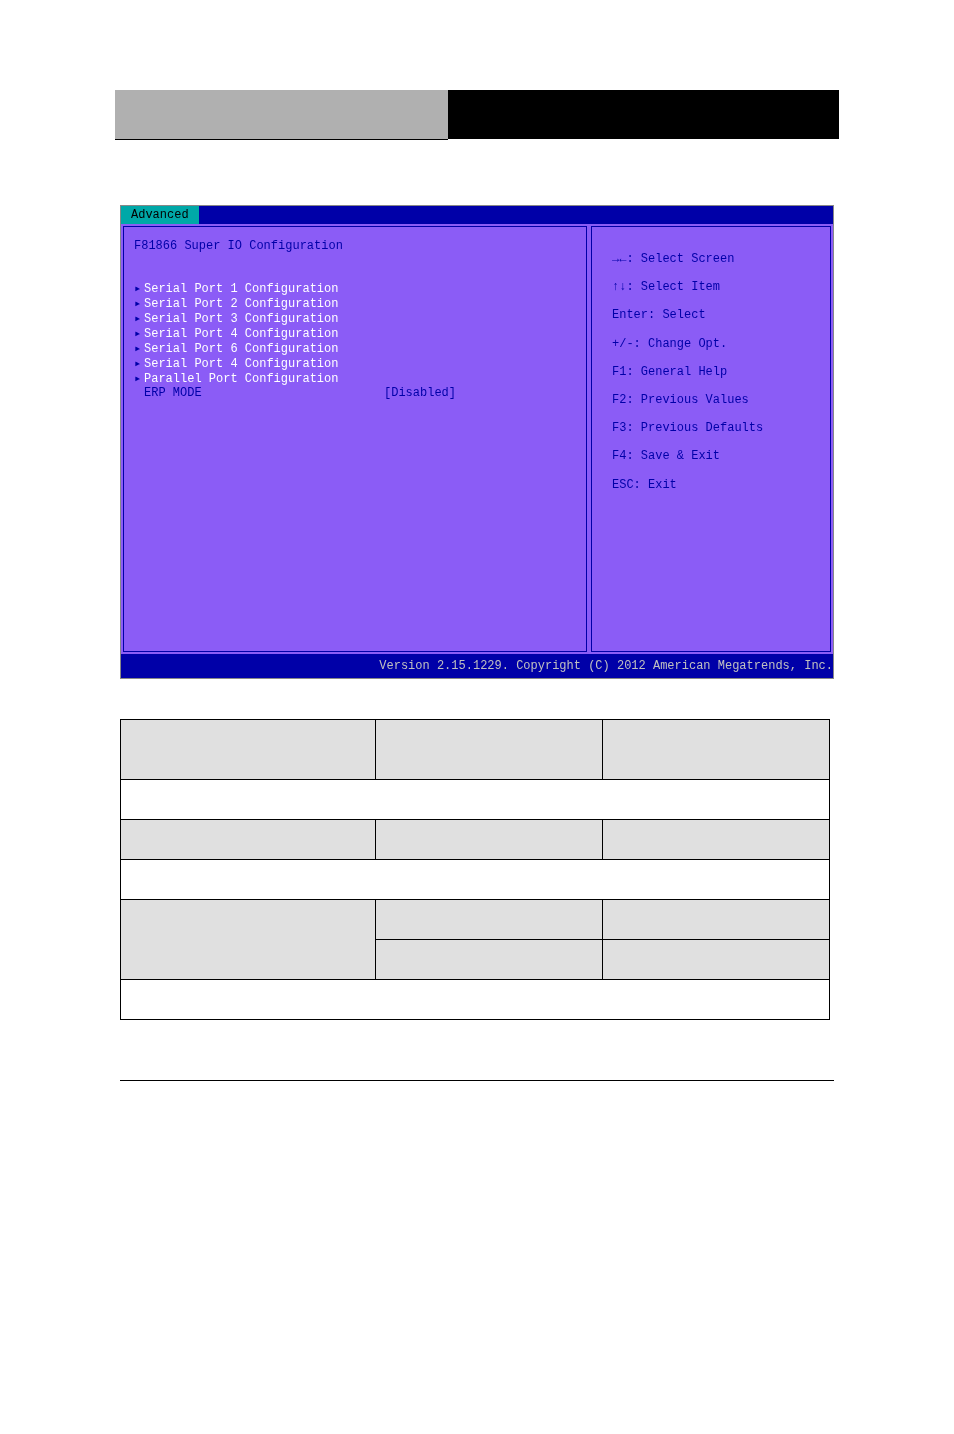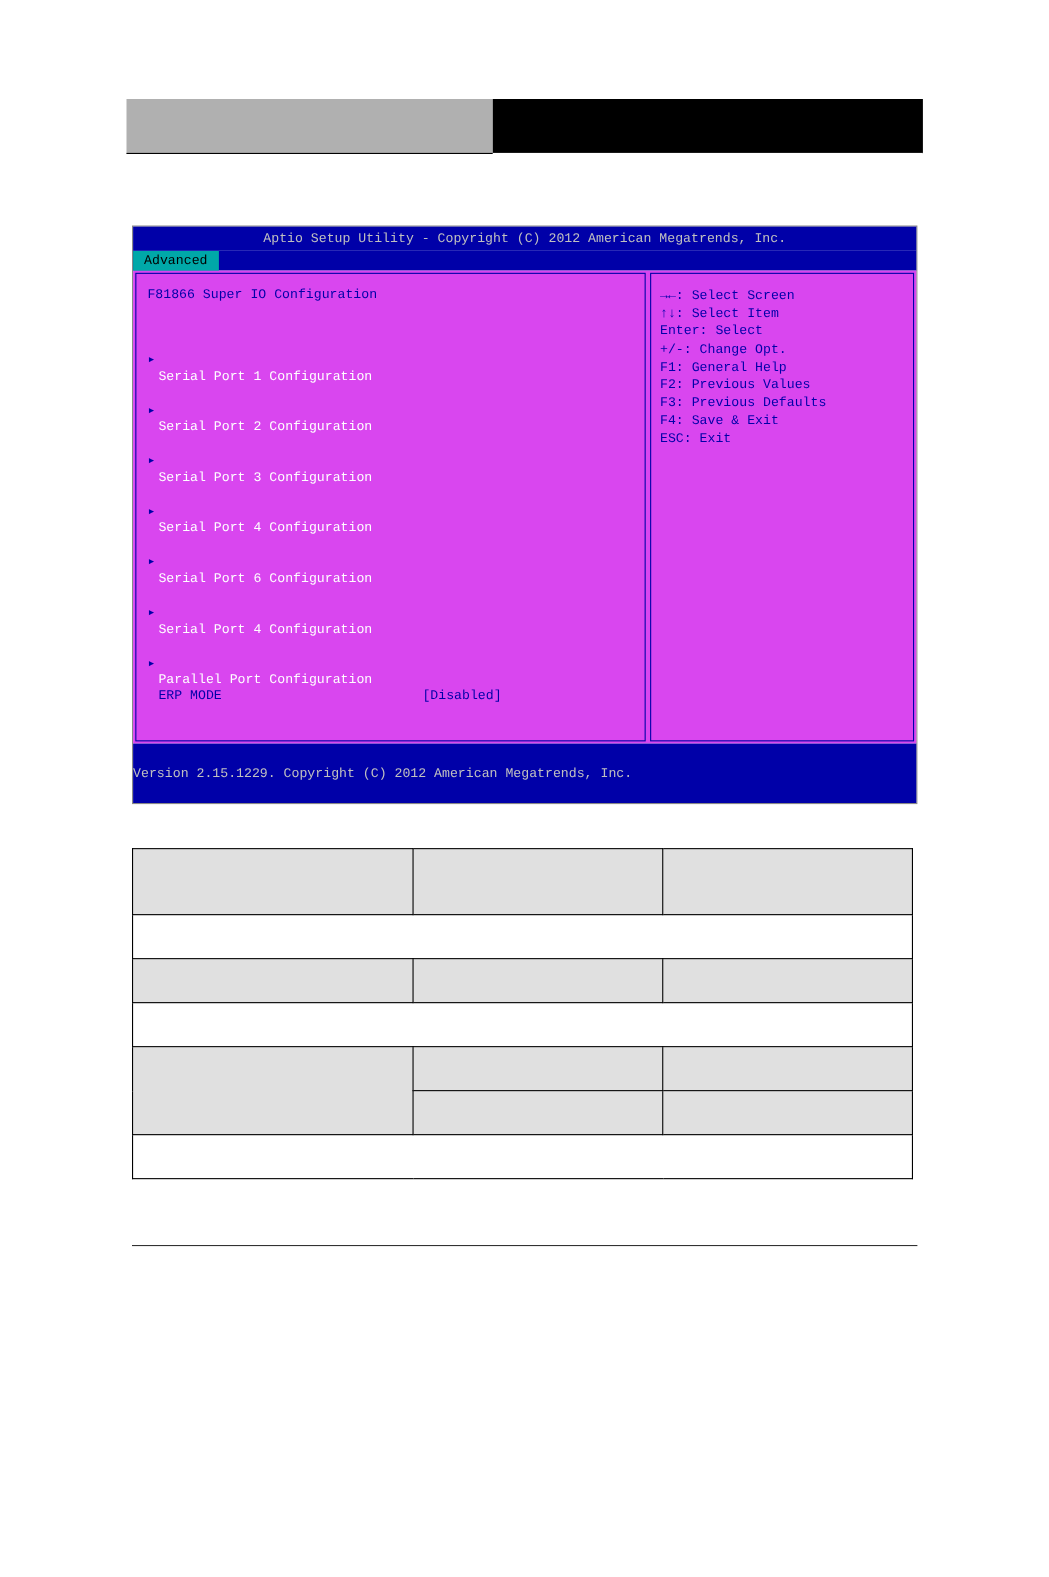--- a/index.html
+++ b/index.html
@@ -31,21 +31,21 @@
     display: flex;
   }
   
   .bios-tab {
     background: #00a8a8;
     color: #000;
     padding: 2px 10px;
   }
   
   .bios-body {
-    background: #d946ef;
+    background: #8b5cf6;
     display: flex;
     height: 430px;
   }
   
   .bios-main {
     flex: 1;
     padding: 12px 10px;
     border: 1px solid #0000a8;
     margin: 2px;
     position: relative;
@@ -59,35 +59,35 @@
     color: #0000a8;
   }
   
   .cfg-title { color: #0000a8; margin-bottom: 14px; }
   .cfg-row { display: flex; }
   .cfg-label { color: #0000a8; width: 250px; }
   .cfg-val { color: #0000a8; }
   
   .submenu { display: flex; align-items: center; color: #fff; }
   .submenu .arrow { color: #0000a8; width: 10px; display: inline-block; }
-  .submenu .txt { color: #fff; margin-top: 32px; }
+  .submenu .txt { color: #fff; }
   
   .erp-row { display: flex; align-items: center; }
   .erp-row .lbl { color: #0000a8; width: 250px; }
   .erp-row .val { color: #0000a8; }
   
   .help-top { color: #0000a8; margin-bottom: 180px; }
   .help-keys { color: #0000a8; }
-  .help-keys div { margin: 0; line-height: 1.35; font-family: Liberation Mono, monospace; }
+  .help-keys div { margin: 12px; line-height: 1.35; font-family: Liberation Mono, monospace; }
   
   .bios-bottom {
     background: #0000a8;
     color: #c0c0c0;
-    text-align: left;
-    padding: 20px 0;
+    text-align: right;
+    padding: 5px 0;
   }
   
   .opts-table {
     margin: 40px 120px 0 120px;
     border-collapse: collapse;
     width: 710px;
   }
   .opts-table td {
     border: 1px solid #000;
     padding: 8px;
@@ -111,21 +111,20 @@
 <body>
 
 <div class="page">
 
   <div class="header-bar">
     <div class="header-left"></div>
     <div class="header-right"></div>
   </div>
 
   <div class="bios-window">
-    <div class="bios-top-bar">Aptio Setup Utility - Copyright (C) 2012 American Megatrends, Inc.</div>
     <div class="bios-tabs">
       <div class="bios-tab">Advanced</div>
     </div>
     <div class="bios-body">
       <div class="bios-main">
         <div class="cfg-title">F81866 Super IO Configuration</div>
         <div style="height:14px"></div>
         <div class="submenu">
           <span class="arrow">▸</span>
           <span class="txt">Serial Port 1 Configuration</span>

